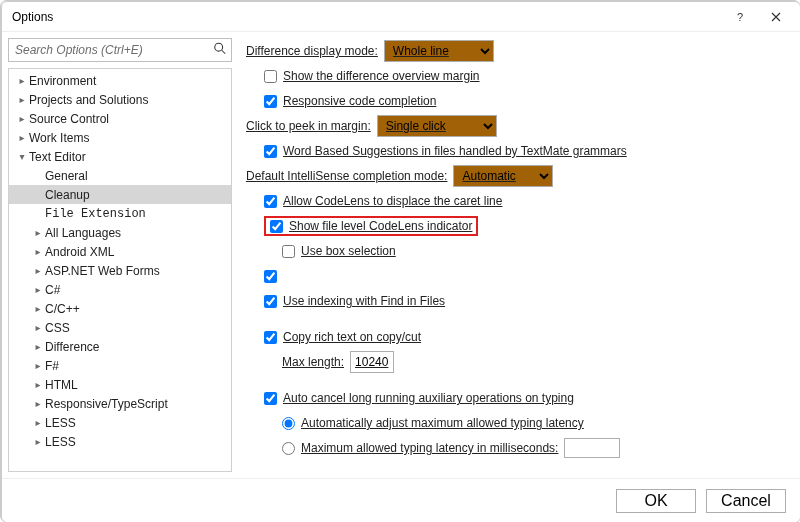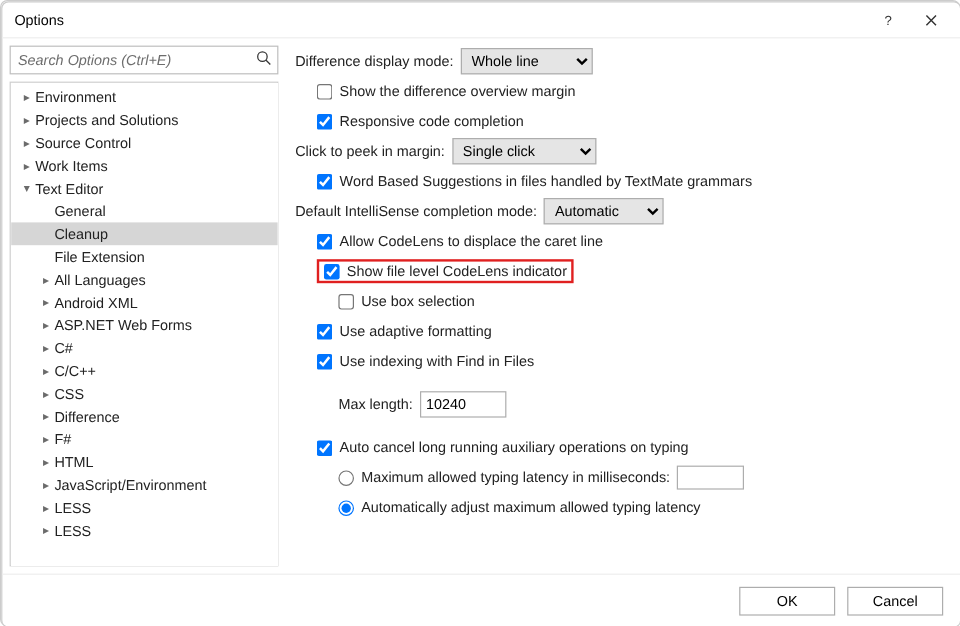--- a/index.html
+++ b/index.html
@@ -97,35 +97,35 @@
   .settings {
     position: absolute;
     top: 6px; bottom: 6px; left: 10px; right: 20px;
     overflow-y: auto;
     overflow-x: hidden;
     padding-right: 8px;
   }
   .settings::-webkit-scrollbar { width: 14px; }
   .settings::-webkit-scrollbar-thumb { background: #c4c4c4; }
   .settings::-webkit-scrollbar-track { background: #f6f6f6; }
-  .row { display: flex; align-items: center; min-height: 24px; gap: 6px; margin: 1px 0; }
+  .row { display: flex; align-items: center; min-height: 24px; gap: 6px; margin: 1px 0; text-decoration: underline; }
   .row.indent1 { padding-left: 18px; }
   .row.indent2 { padding-left: 36px; }
   .row label { font-size: 12px; color: #222; }
   .sectionlabel { font-size: 12px; color: #222; }
   select.combo {
     height: 22px;
     min-width: 100px;
     border: 1px solid #adadad;
-    background: #e5e5e5;
+    background: #a16207;
     font-size: 12px;
     padding: 0 4px;
   }
   input[type=text].shortnum {
-    width: 72px; height: 22px;
+    width: 44px; height: 22px;
     border: 1px solid #adadad;
     font-size: 12px;
     padding: 0 4px;
   }
   input[type=text].tinyblank {
     width: 56px; height: 20px;
     border: 1px solid #adadad;
     background: #fff;
   }
   .chk, .rad { display: flex; align-items: center; gap: 6px; }
@@ -144,21 +144,21 @@
     justify-content: flex-end;
     gap: 10px;
     padding: 0 14px;
     border-top: 1px solid #eee;
   }
   .btn {
     min-width: 80px;
     height: 24px;
     border: 1px solid #adadad;
     background: #fff;
-    font-size: 12px;
+    font-size: 16px;
     cursor: pointer;
   }
 </style>
 </head>
 <body>
 
 <div class="titlebar">
   <div class="title">Options</div>
   <div class="winbtn">
     <svg width="12" height="12" viewBox="0 0 12 12">
@@ -207,21 +207,21 @@
             <span class="tree-label">Text Editor</span>
           </div>
           <div class="tree-item" style="padding-left: 22px;">
             <span class="caret blank">▸</span>
             <span class="tree-label">General</span>
           </div>
           <div class="tree-item selected" style="padding-left: 22px;">
             <span class="caret blank">▸</span>
             <span class="tree-label">Cleanup</span>
           </div>
-          <div class="tree-item" style="padding-left: 22px;">
+          <div class="tree-item" style="padding-left: 22px; font-family: Liberation Mono, monospace;">
             <span class="caret blank">▸</span>
             <span class="tree-label">File Extension</span>
           </div>
           <div class="tree-item" style="padding-left: 22px;">
             <span class="caret">▸</span>
             <span class="tree-label">All Languages</span>
           </div>
           <div class="tree-item" style="padding-left: 22px;">
             <span class="caret">▸</span>
             <span class="tree-label">Android XML</span>
@@ -249,21 +249,21 @@
           <div class="tree-item" style="padding-left: 22px;">
             <span class="caret">▸</span>
             <span class="tree-label">F#</span>
           </div>
           <div class="tree-item" style="padding-left: 22px;">
             <span class="caret">▸</span>
             <span class="tree-label">HTML</span>
           </div>
           <div class="tree-item" style="padding-left: 22px;">
             <span class="caret">▸</span>
-            <span class="tree-label">JavaScript/Environment</span>
+            <span class="tree-label">Responsive/TypeScript</span>
           </div>
           <div class="tree-item" style="padding-left: 22px;">
             <span class="caret">▸</span>
             <span class="tree-label">LESS</span>
           </div>
           <div class="tree-item" style="padding-left: 22px;">
             <span class="caret">▸</span>
             <span class="tree-label">LESS</span>
           </div>
         </div>
@@ -321,54 +321,57 @@
         </span>
       </div>
 
       <div class="row indent2 chk">
         <input type="checkbox" id="c6" style="">
         <label for="c6">Use box selection</label>
       </div>
 
       <div class="row indent1 chk">
         <input type="checkbox" id="c7" checked="" style="">
-        <label for="c7">Use adaptive formatting</label>
       </div>
 
       <div class="row indent1 chk">
         <input type="checkbox" id="c8" checked="" style="">
         <label for="c8">Use indexing with Find in Files</label>
       </div>
 
       <div class="section-gap"></div>
 
+      <div class="row indent1 chk">
+        <input type="checkbox" id="c9" checked="" style="">
+        <label for="c9">Copy rich text on copy/cut</label>
+      </div>
 
       <div class="row indent2">
         <span class="sectionlabel">Max length:</span>
         <input type="text" class="shortnum" value="10240" style="">
       </div>
 
       <div class="section-gap"></div>
 
       <div class="row indent1 chk">
         <input type="checkbox" id="c10" checked="" style="">
         <label for="c10">Auto cancel long running auxiliary operations on typing</label>
+      </div>
+
+      <div class="row indent2 rad">
+        <input type="radio" name="latency" id="r1" checked="" style="">
+        <label for="r1">Automatically adjust maximum allowed typing latency</label>
       </div>
 
       <div class="row indent2 rad">
         <input type="radio" name="latency" id="r2" style="">
         <label for="r2">Maximum allowed typing latency in milliseconds:</label>
         <input type="text" class="tinyblank" style="">
       </div>
 
-      <div class="row indent2 rad">
-        <input type="radio" name="latency" id="r1" checked="" style="">
-        <label for="r1">Automatically adjust maximum allowed typing latency</label>
-      </div>
-
       <div class="section-gap"></div>
 
     </div>
   </div>
 </div>
 
 <div class="footer">
   <button class="btn">OK</button>
   <button class="btn">Cancel</button>
 </div>

